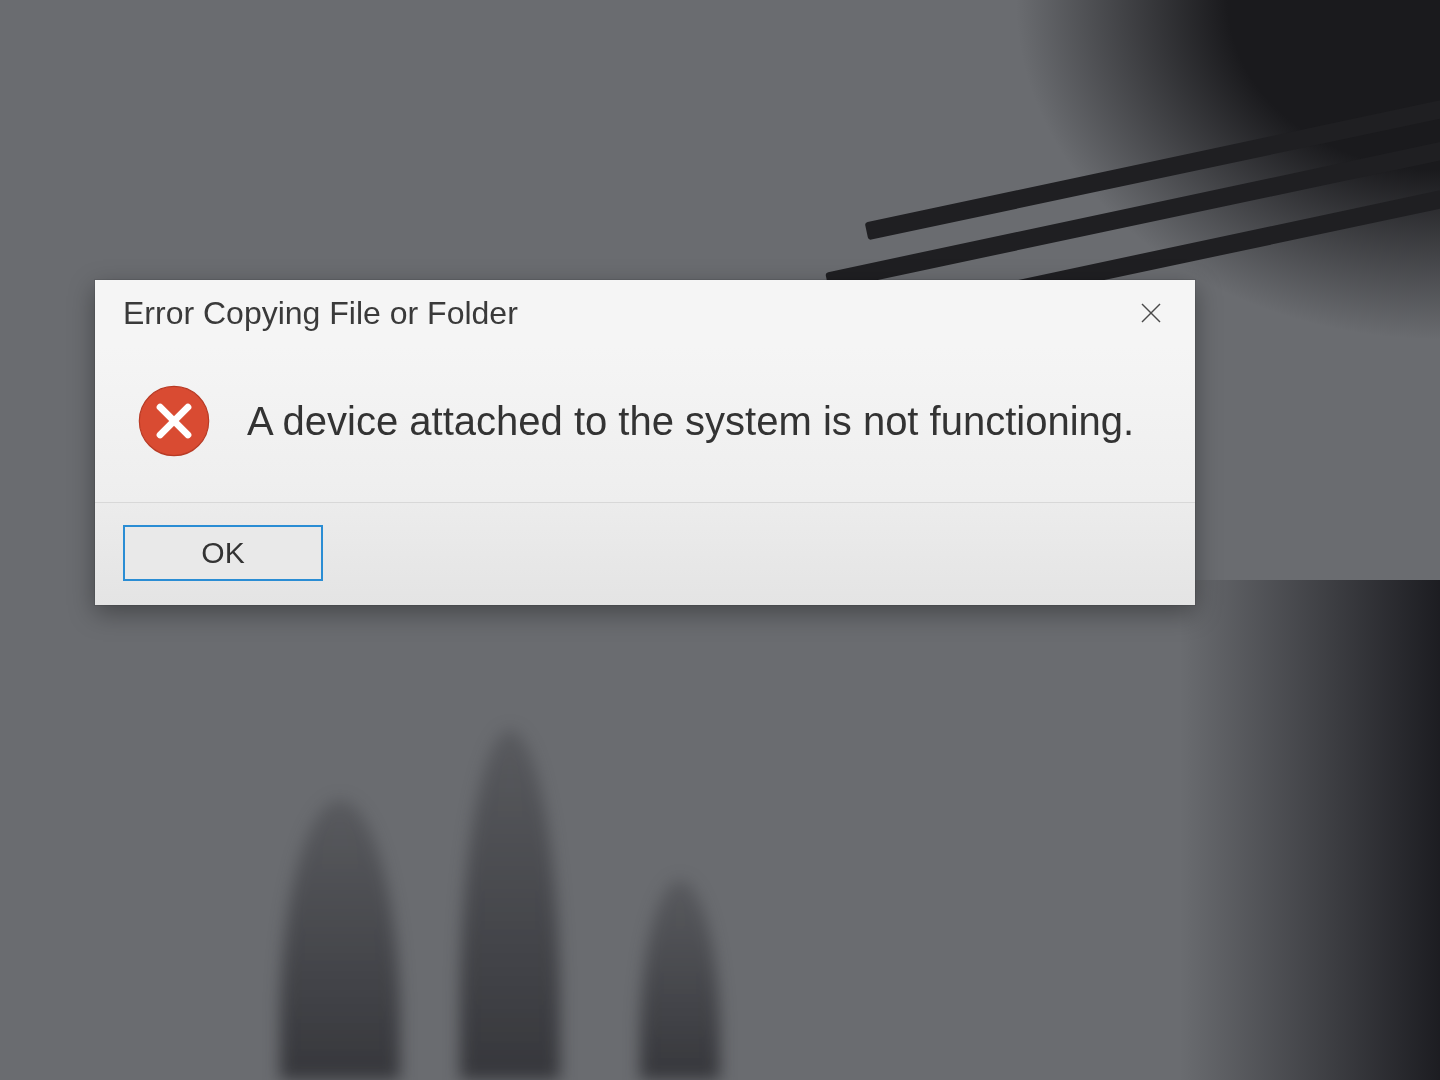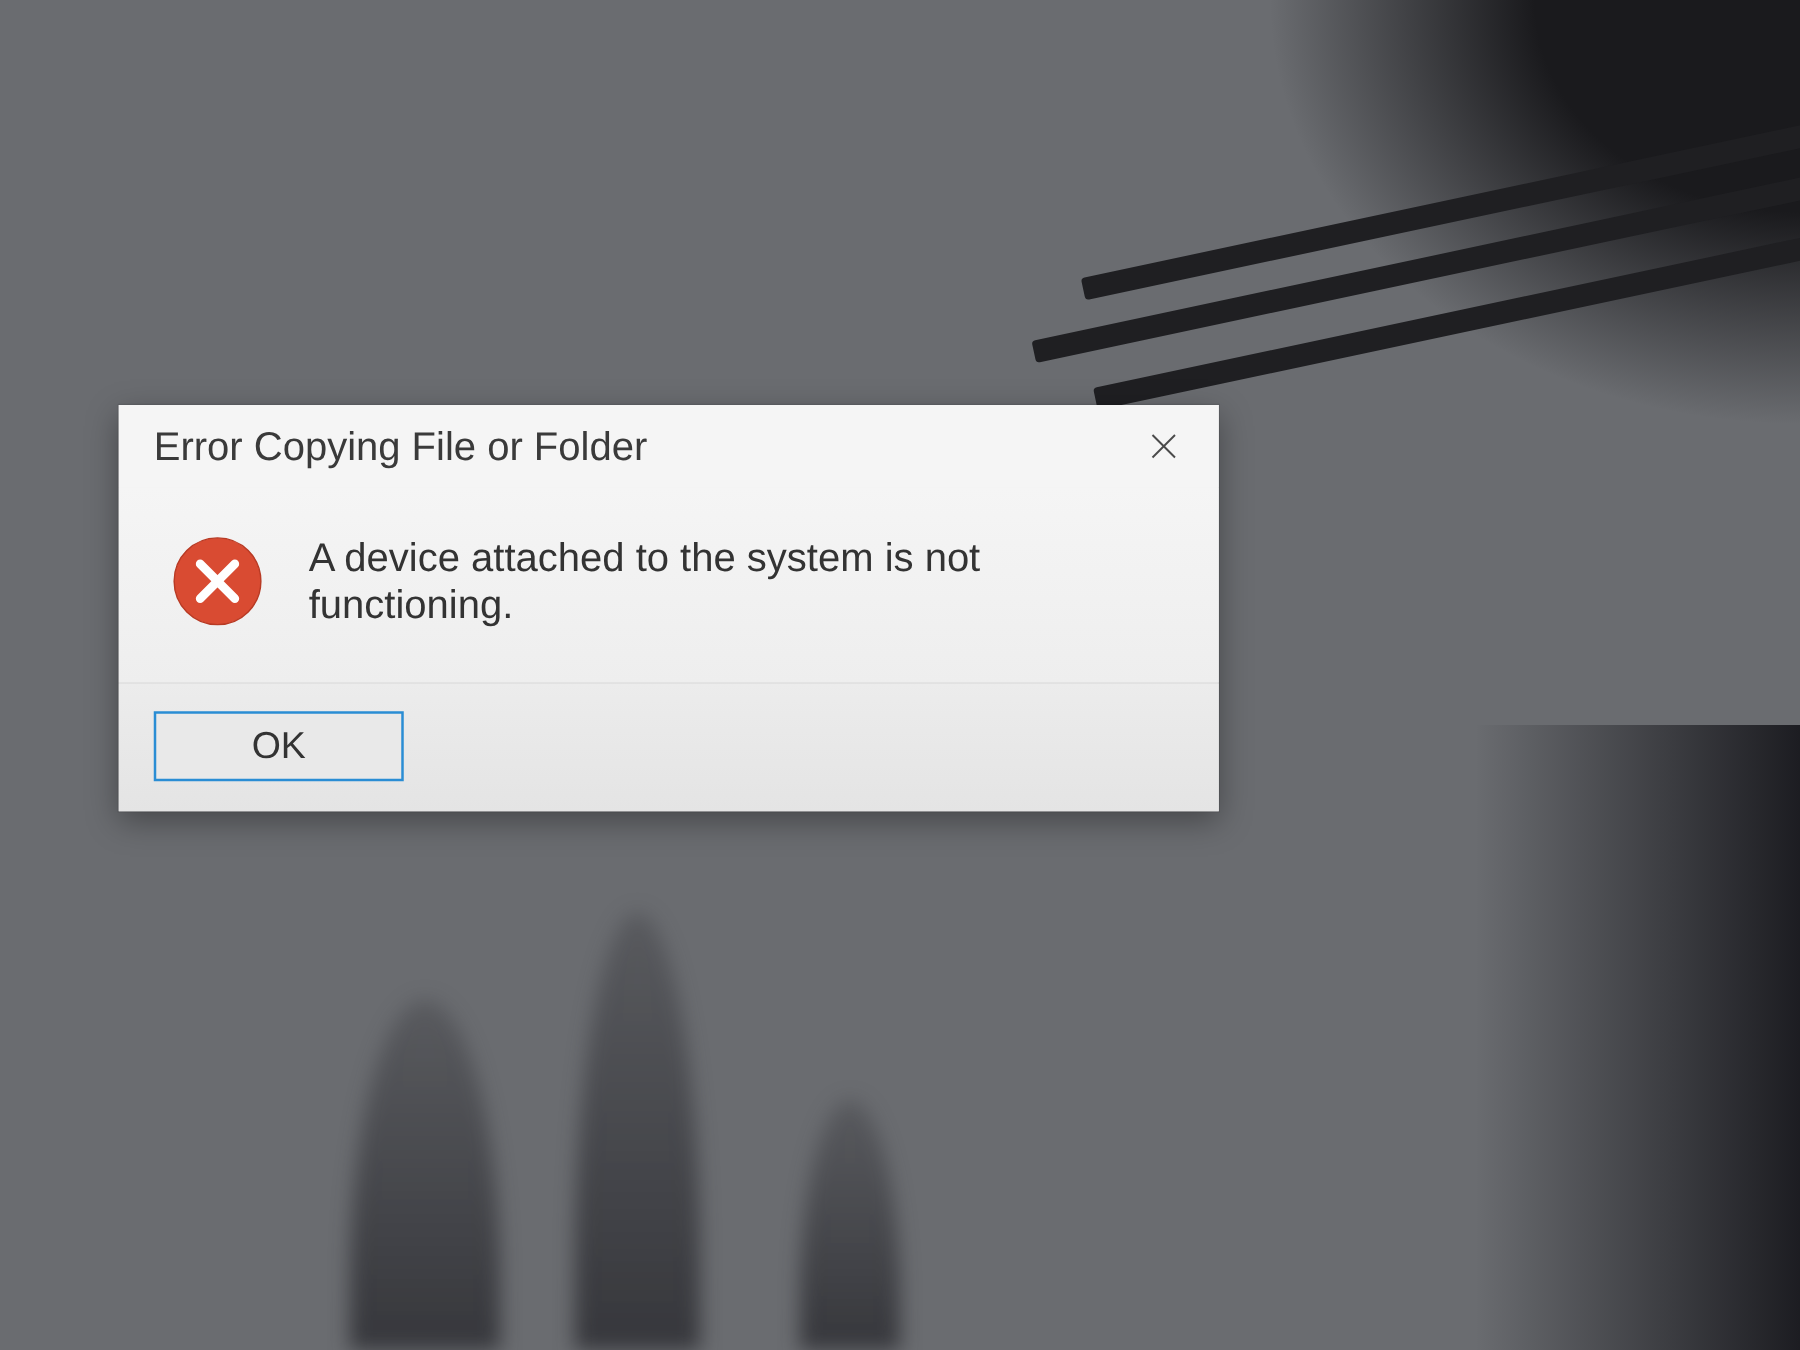--- a/index.html
+++ b/index.html
@@ -72,24 +72,23 @@
       width: 260px;
       height: 500px;
       background: linear-gradient(to left, rgba(15,15,20,0.85), transparent);
     }
     
     
     .dialog {
       position: absolute;
       left: 95px;
       top: 280px;
-      width: 880px;
+      width: 1100px;
       background: #f0f0f0;
       box-shadow: 0 8px 24px rgba(0,0,0,0.35), 0 0 0 1px rgba(0,0,0,0.08);
-      margin-top: 44px;
     }
     
     .titlebar {
       display: flex;
       align-items: center;
       justify-content: space-between;
       height: 66px;
       padding: 0 14px 0 28px;
       background: #f5f5f5;
     }
@@ -123,21 +122,21 @@
       border-bottom: 1px solid #d8d8d8;
     }
     
     .error-icon {
       width: 74px;
       height: 74px;
       flex-shrink: 0;
     }
     
     .message {
-      font-size: 32px;
+      font-size: 40px;
       color: #333333;
       font-weight: 400;
     }
     
     .button-row {
       display: flex;
       padding: 22px 28px 24px;
       background: linear-gradient(to bottom, #ececec, #e4e4e4);
     }
     

